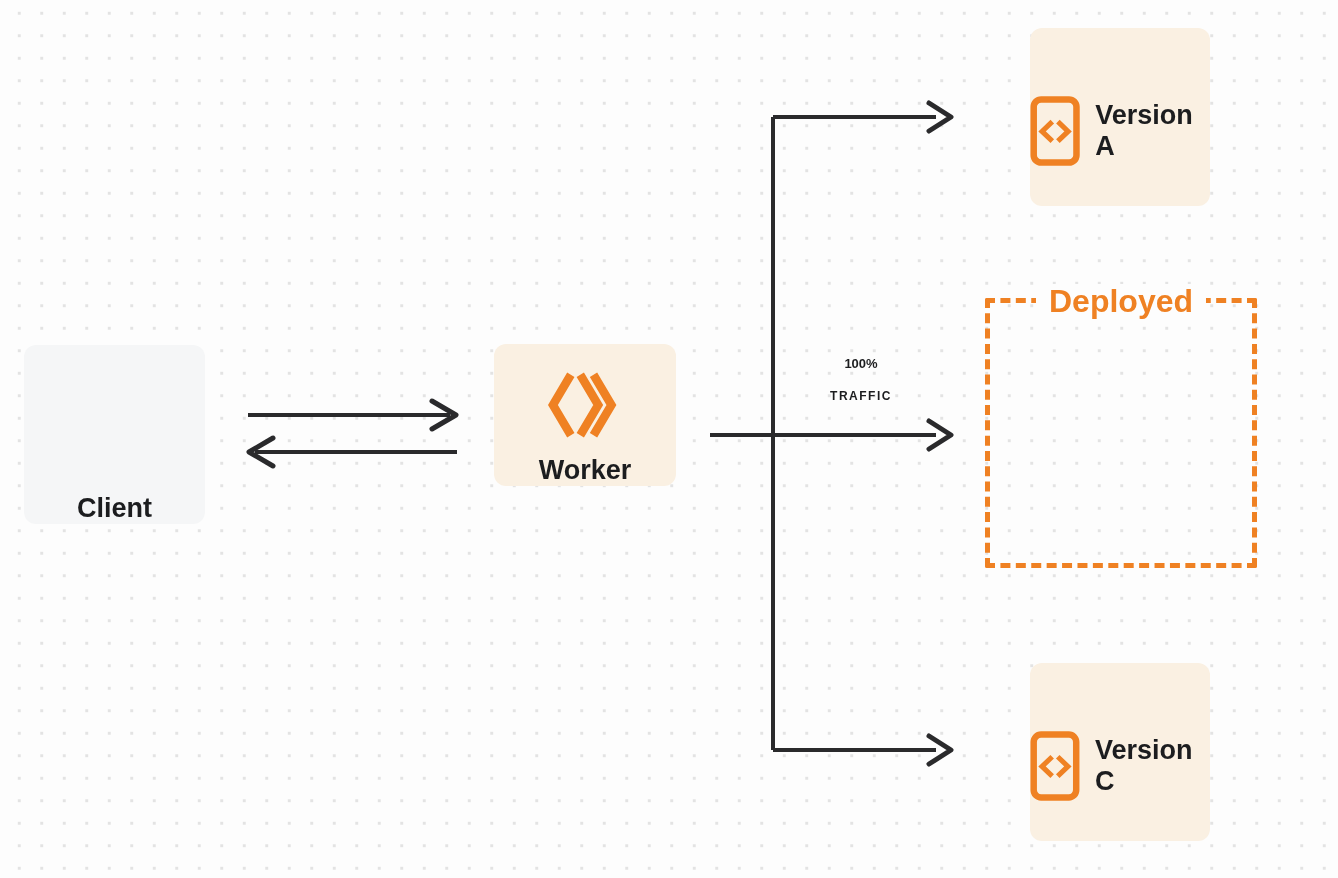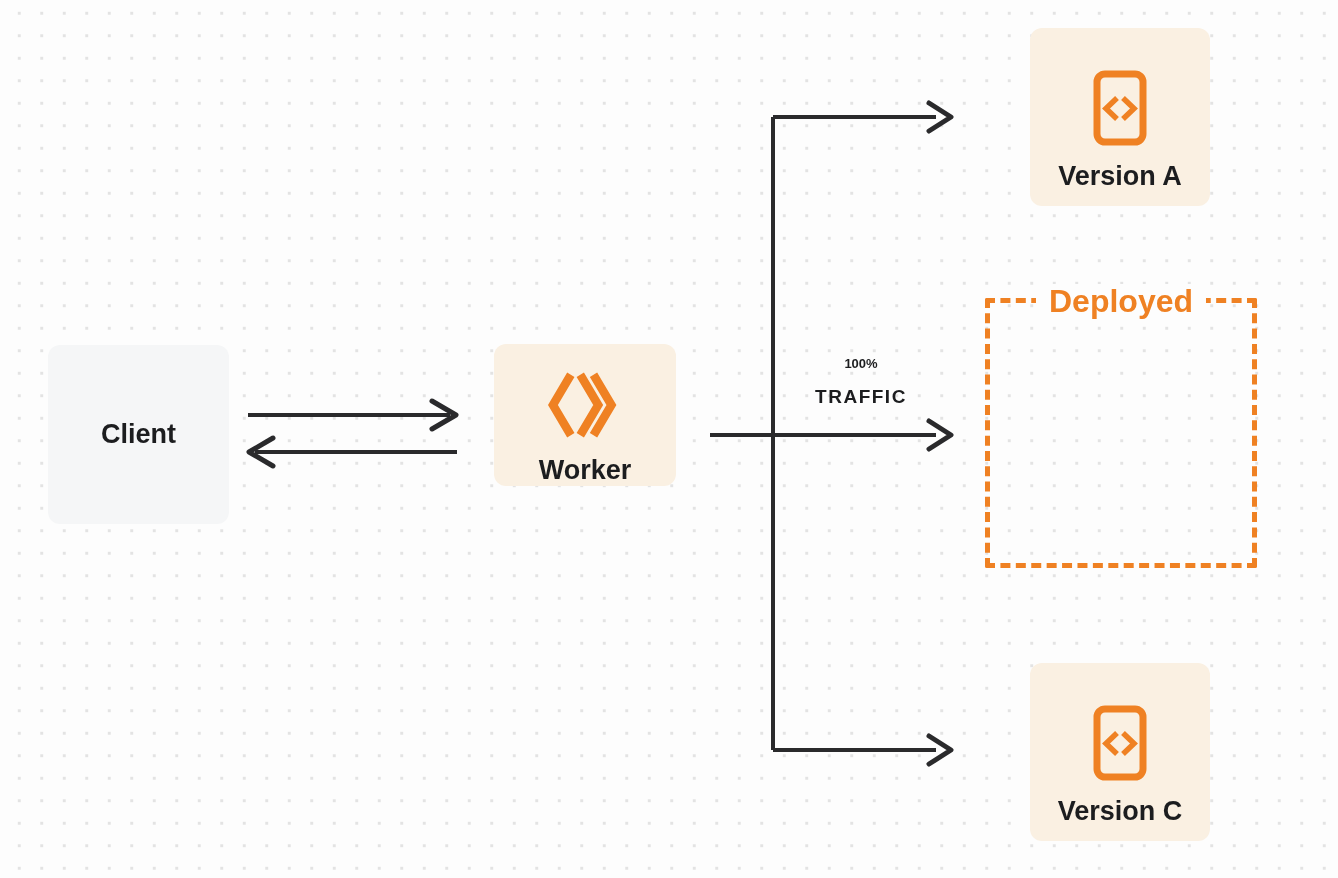--- a/index.html
+++ b/index.html
@@ -39,35 +39,36 @@
     position: absolute;
     border-radius: 12px;
     display: flex;
     align-items: center;
     justify-content: center;
     font-weight: bold;
     font-size: 27px;
     color: var(--textdark);
   }
   .node-client {
-    left: 48px; top: 345px; width: 181px; height: 179px;
+    left: 24px; top: 345px; width: 181px; height: 179px;
     background: var(--graybox);
+    align-items: flex-end;
   }
   .node-worker {
     left: 494px; top: 344px; width: 182px; height: 142px;
     background: var(--cream);
     flex-direction: column;
     padding-top: 26px;
     gap: 16px;
   }
   .node-version {
     width: 180px; height: 178px;
     left: 1030px;
     background: var(--cream);
-    flex-direction: column;
+    flex-direction: row;
     padding-top: 28px;
     gap: 15px;
   }
   .node-version-a { top: 28px; }
   .node-version-b { top: 345px; }
   .node-version-c { top: 663px; }
 
   .logo-stroke {
     stroke: var(--orange); fill: none; stroke-width: 9;
     stroke-linecap: butt; stroke-linejoin: miter;
@@ -101,21 +102,21 @@
 
   .traffic {
     position: absolute;
     left: 775px; top: 347px;
     width: 172px;
     text-align: center;
     color: var(--textdark);
     font-weight: bold;
   }
   .traffic .t1 { font-size: 13px; line-height: 33px; }
-  .traffic .t2 { font-size: 19px; line-height: 33px; letter-spacing: 1.5px; }
+  .traffic .t2 { font-size: 12px; line-height: 33px; letter-spacing: 1.5px; }
 </style>
 </head>
 <body>
 
 <div class="canvas">
 
   <svg class="edges" width="1338" height="878" viewBox="0 0 1338 878">
     <g>
       <path class="edge-shaft" d="M248 415 H450"></path>
       <path class="edge-head" d="M432 401 L456 415 L432 429"></path>

